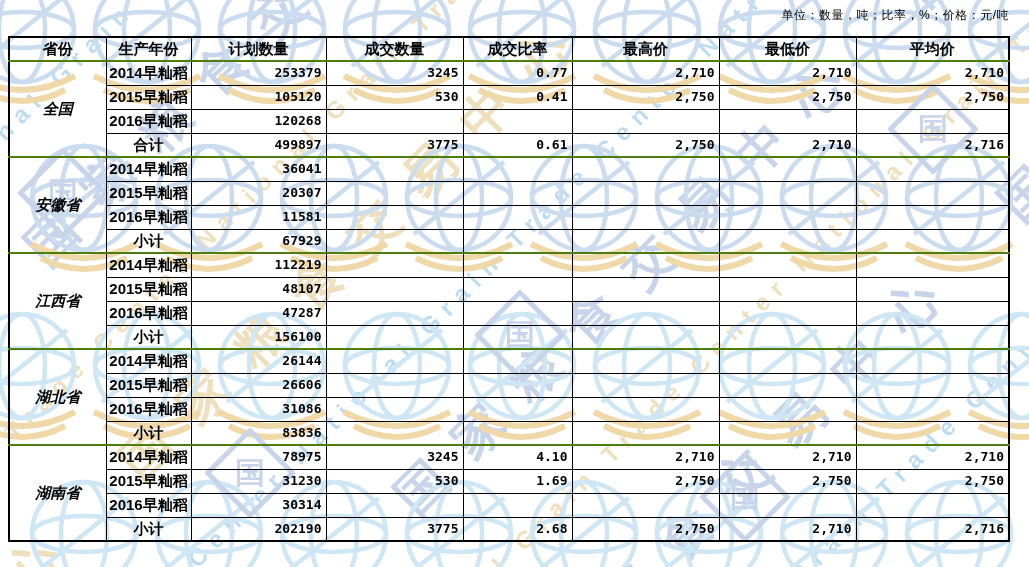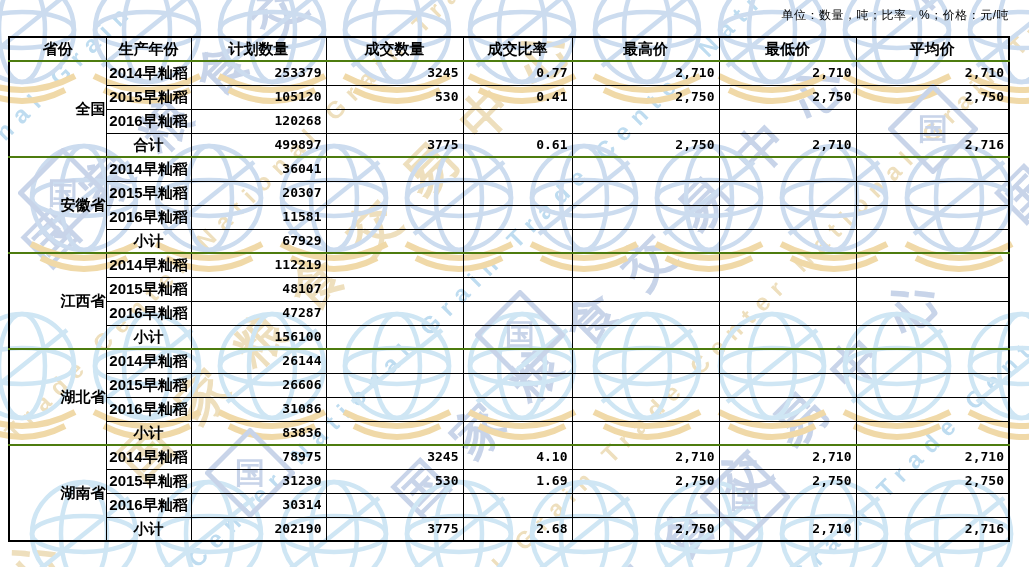--- a/index.html
+++ b/index.html
@@ -30,21 +30,21 @@
     position:absolute;left:8px;top:36px;width:1000px;z-index:1;
     border-collapse:collapse;table-layout:fixed;background:transparent;
     border:2px solid #000;
   }
   .grid th,.grid td{
     border:1px solid #000;height:24px;box-sizing:border-box;
     padding:0;font-weight:bold;color:#000;font-size:15px;line-height:22px;
     overflow:hidden;white-space:nowrap;background:transparent;
   }
   .grid th{text-align:center;font-family:Liberation Serif, serif;}
-  td.prov{text-align:right;}
+  td.prov{text-align:center;font-style:italic;}
   td.year{text-align:center;}
   td.num{
     text-align:right;padding-right:4px;
     font-family:"DejaVu Sans Mono",monospace;font-size:13px;
   }
   tr.group-start td{border-top:2px solid #4d7c0f;}
 </style>
 </head>
 <body>
 

